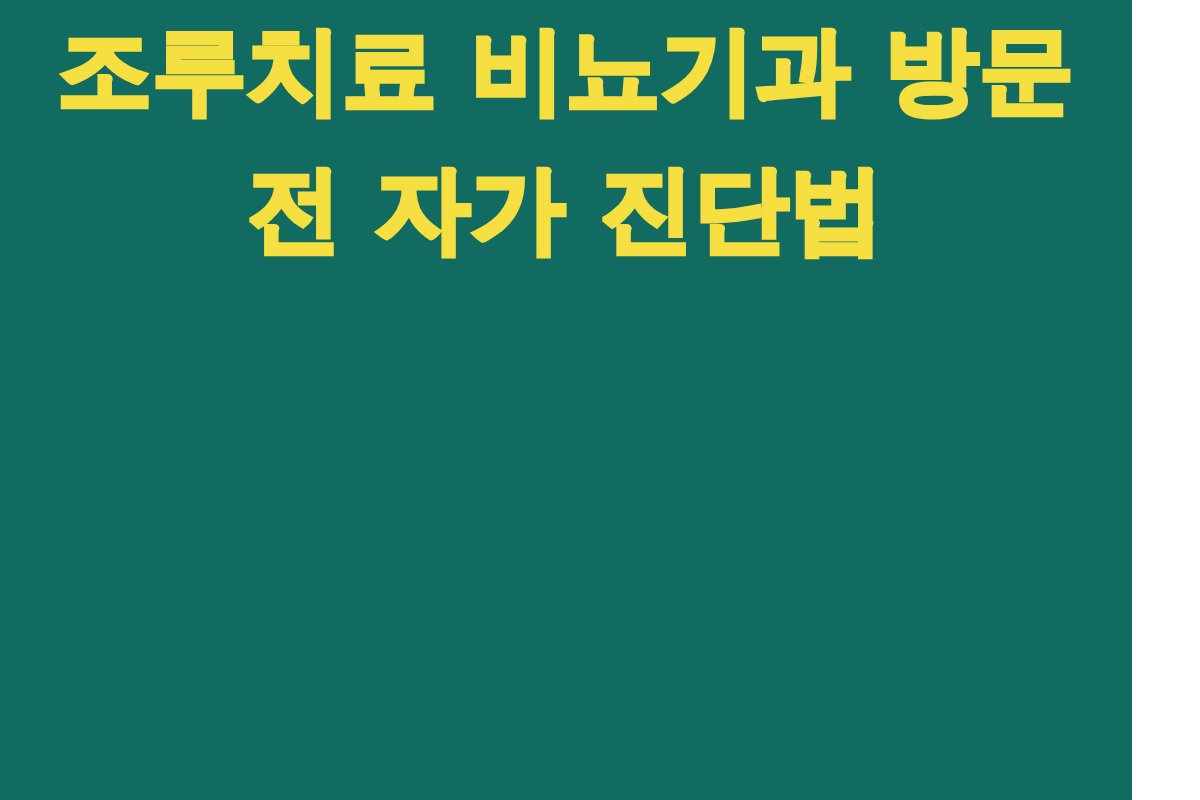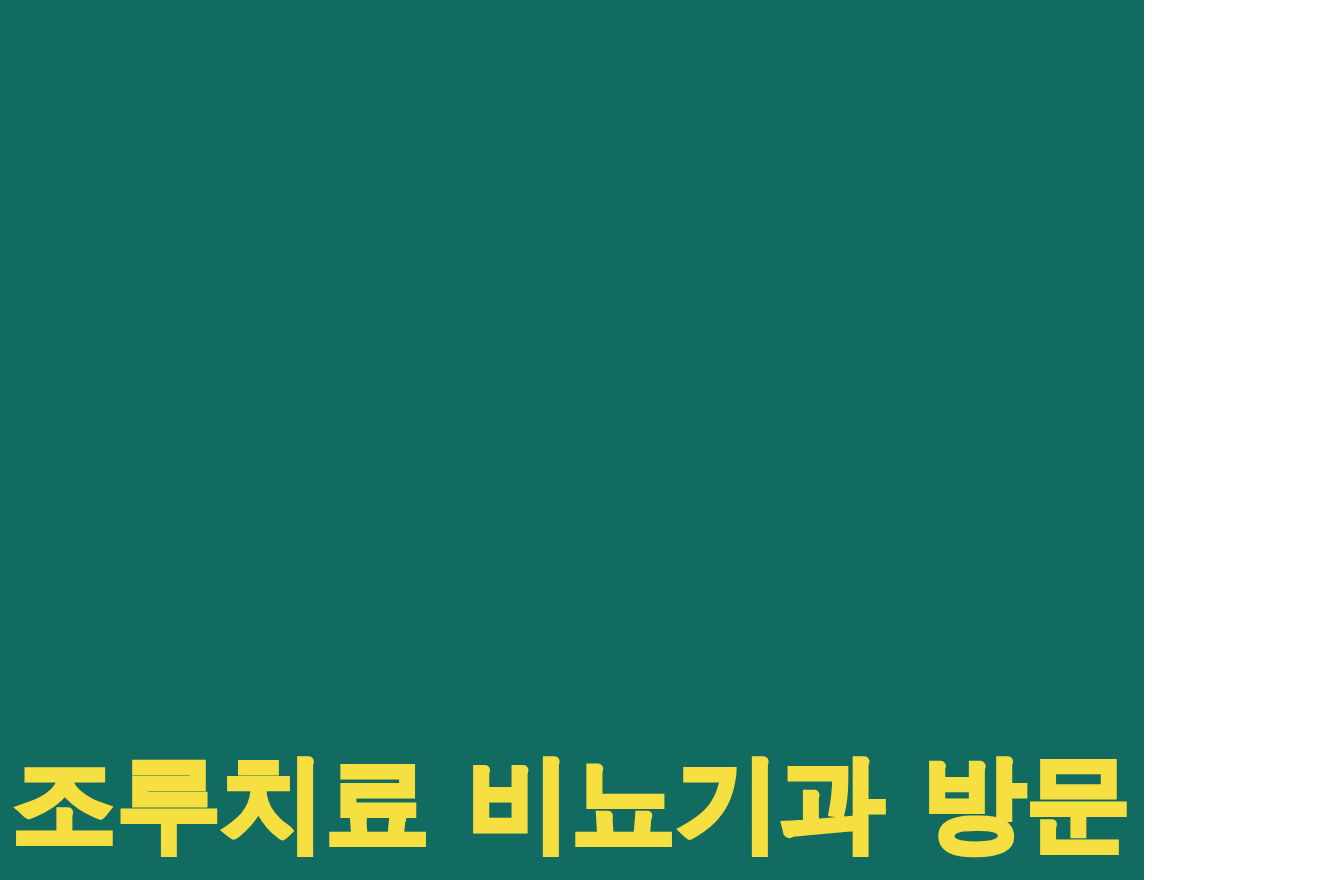--- a/index.html
+++ b/index.html
@@ -10,26 +10,26 @@
 
   body {
     width: 1200px;
     height: 800px;
     overflow: hidden;
     font-family: "DejaVu Sans", "Liberation Sans", sans-serif;
   }
 
   .banner {
     position: relative;
-    width: 1040px;
+    width: 1132px;
     height: 800px;
     box-sizing: border-box;
     background: #116B61;
     display: flex;
-    align-items: flex-end;
+    align-items: flex-start;
     justify-content: center;
   }
 
   .title-block {
     width: 1060px;
     text-align: center;
     user-select: none;
   }
 
   .title-line {
@@ -55,16 +55,17 @@
 </style>
 </head>
 <body>
 
 <div class="banner">
 
   <div class="title-block">
 
     <span class="title-line title-line--first">조루치료 비뇨기과 방문</span>
 
+    <span class="title-line title-line--second">전 자가 진단법</span>
 
   </div>
 
 </div>
 
 </body></html>

